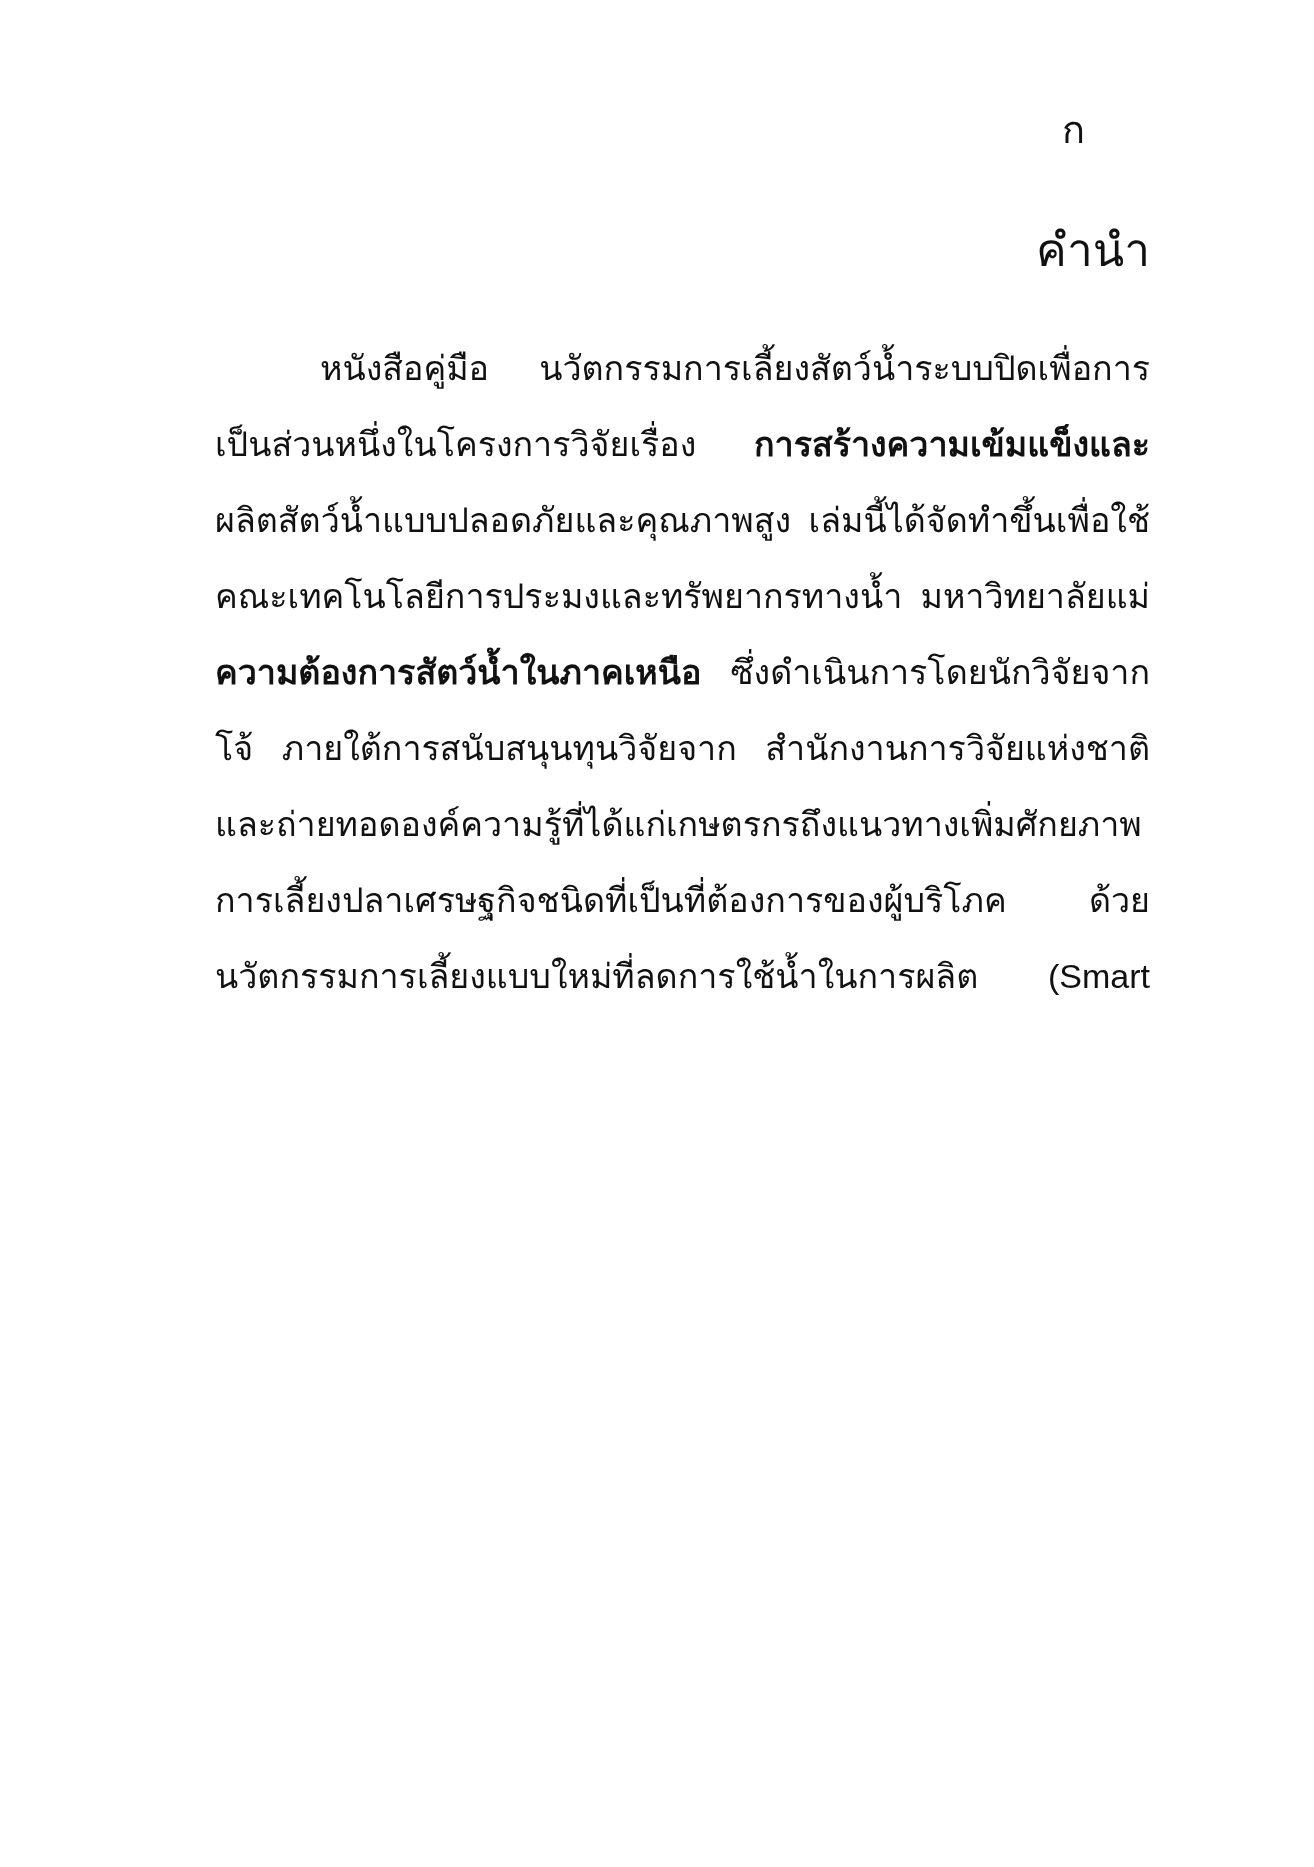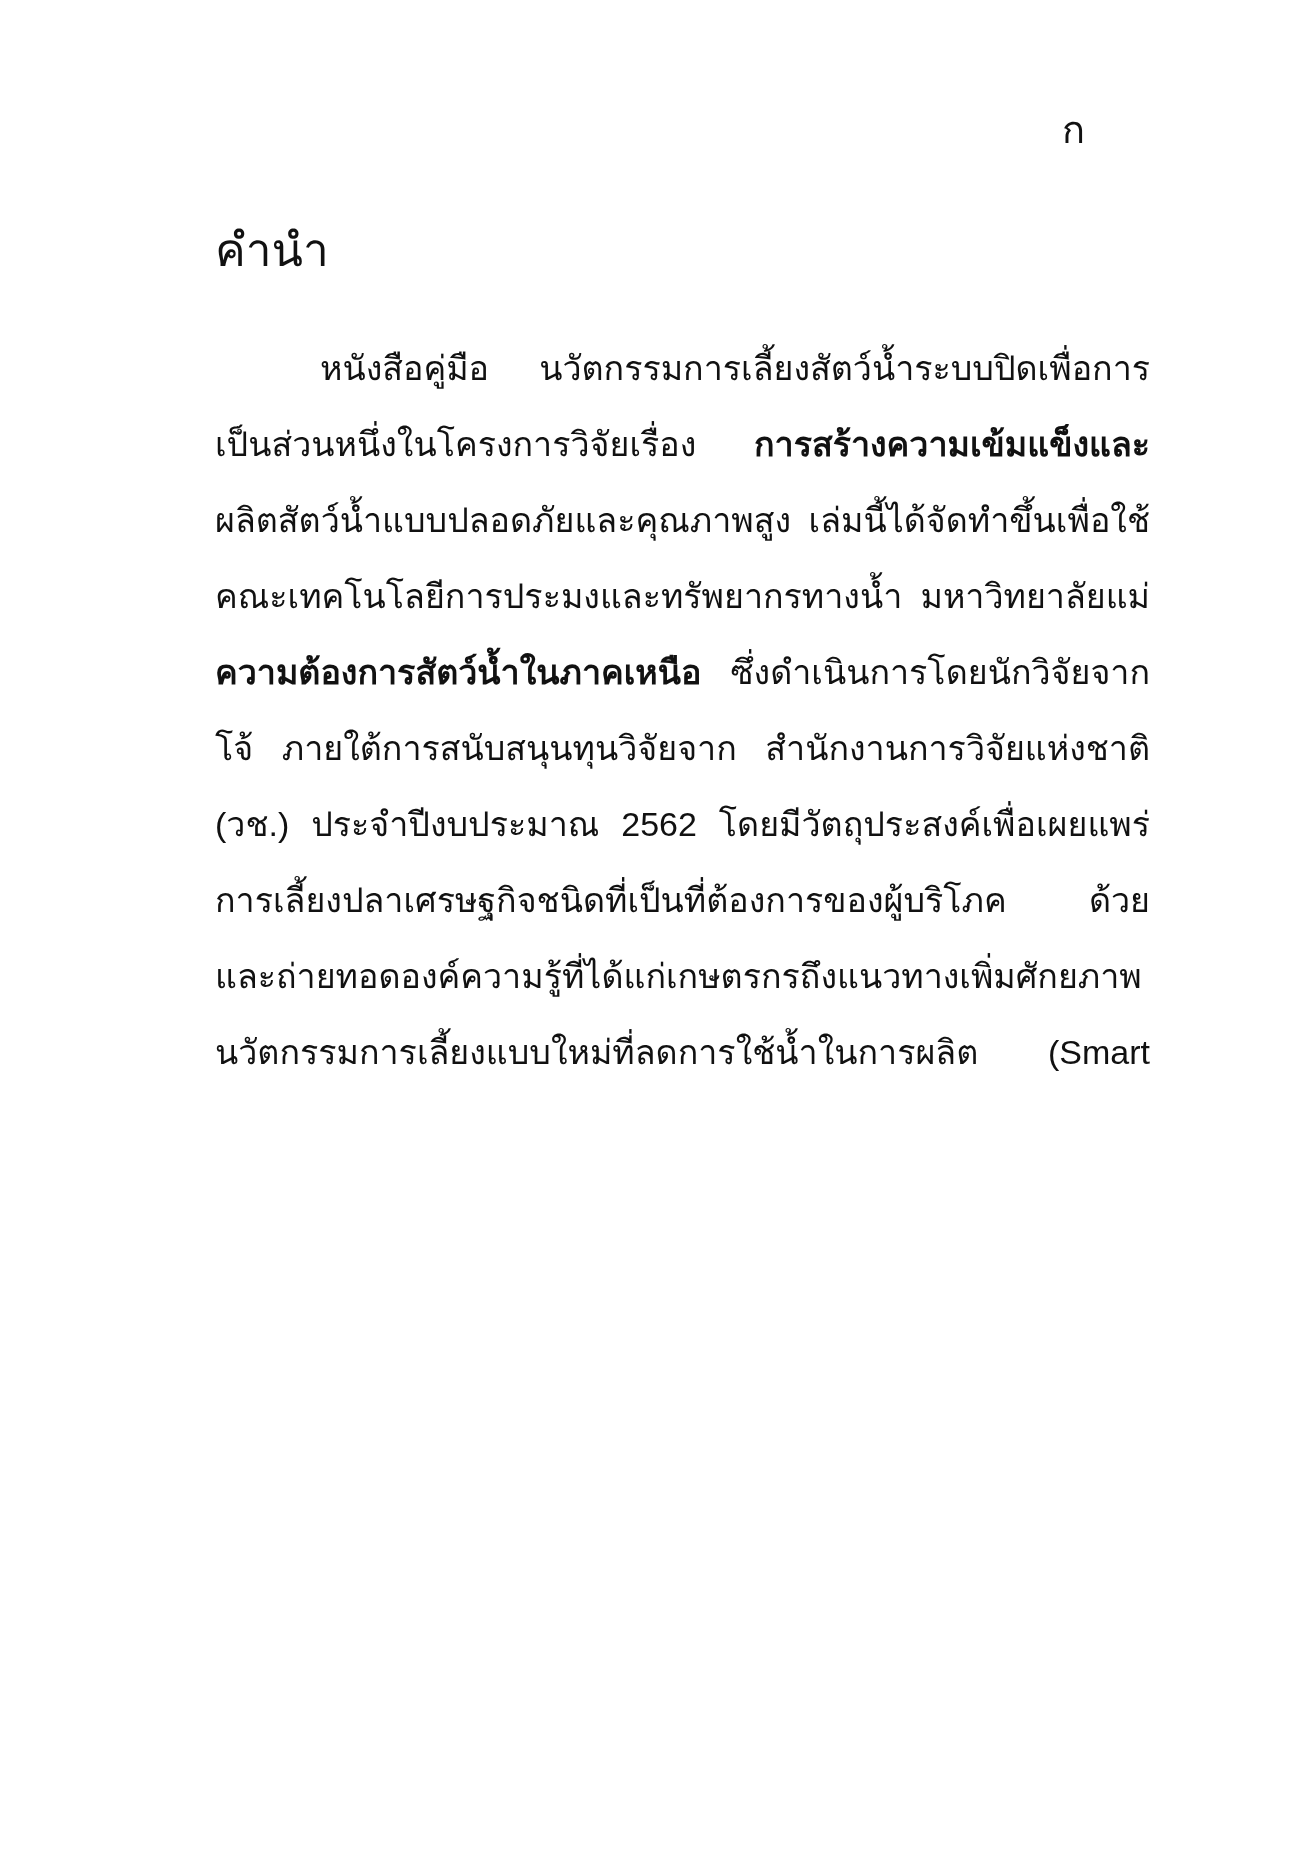--- a/index.html
+++ b/index.html
@@ -22,21 +22,21 @@
     left: 1062px;
     font-size: 38px;
     line-height: 48px;
     color: #111111;
   }
   .doc-title {
     position: absolute;
     top: 218px;
     left: 215px;
     width: 935px;
-    text-align: left;
+    text-align: right;
     font-size: 46px;
     line-height: 64px;
     color: #111111;
   }
   .body-text {
     position: absolute;
     top: 330px;
     left: 215px;
     width: 935px;
   }
@@ -63,18 +63,17 @@
 
   <div class="doc-title">คำนำ</div>
 
   <div class="body-text">
       <div class="body-line indent-first"><span class="run-regular">หนังสือคู่มือ นวัตกรรมการเลี้ยงสัตว์น้ำระบบปิดเพื่อการ</span></div>
       <div class="body-line"><span class="run-regular">เป็นส่วนหนึ่งในโครงการวิจัยเรื่อง </span><span class="run-bold">การสร้างความเข้มแข็งและ</span></div>
       <div class="body-line"><span class="run-regular">ผลิตสัตว์น้ำแบบปลอดภัยและคุณภาพสูง เล่มนี้ได้จัดทำขึ้นเพื่อใช้</span></div>
       <div class="body-line"><span class="run-regular">คณะเทคโนโลยีการประมงและทรัพยากรทางน้ำ มหาวิทยาลัยแม่</span></div>
       <div class="body-line"><span class="run-bold">ความต้องการสัตว์น้ำในภาคเหนือ</span><span class="run-regular"> ซึ่งดำเนินการโดยนักวิจัยจาก</span></div>
       <div class="body-line"><span class="run-regular">โจ้  ภายใต้การสนับสนุนทุนวิจัยจาก สำนักงานการวิจัยแห่งชาติ</span></div>
-      <div class="body-line"><span class="run-regular">(วช.) ประจำปีงบประมาณ 2562 โดยมีวัตถุประสงค์เพื่อเผยแพร่</span></div>
+      <div class="body-line"><span class="run-regular">และถ่ายทอดองค์ความรู้ที่ได้แก่เกษตรกรถึงแนวทางเพิ่มศักยภาพ</span></div>
       <div class="body-line"><span class="run-regular">การเลี้ยงปลาเศรษฐกิจชนิดที่เป็นที่ต้องการของผู้บริโภค ด้วย</span></div>
-      <div class="body-line"><span class="run-regular">และถ่ายทอดองค์ความรู้ที่ได้แก่เกษตรกรถึงแนวทางเพิ่มศักยภาพ</span></div>
       <div class="body-line"><span class="run-regular">นวัตกรรมการเลี้ยงแบบใหม่ที่ลดการใช้น้ำในการผลิต (Smart</span></div>
     </div>
 </div>
 
 </body></html>

